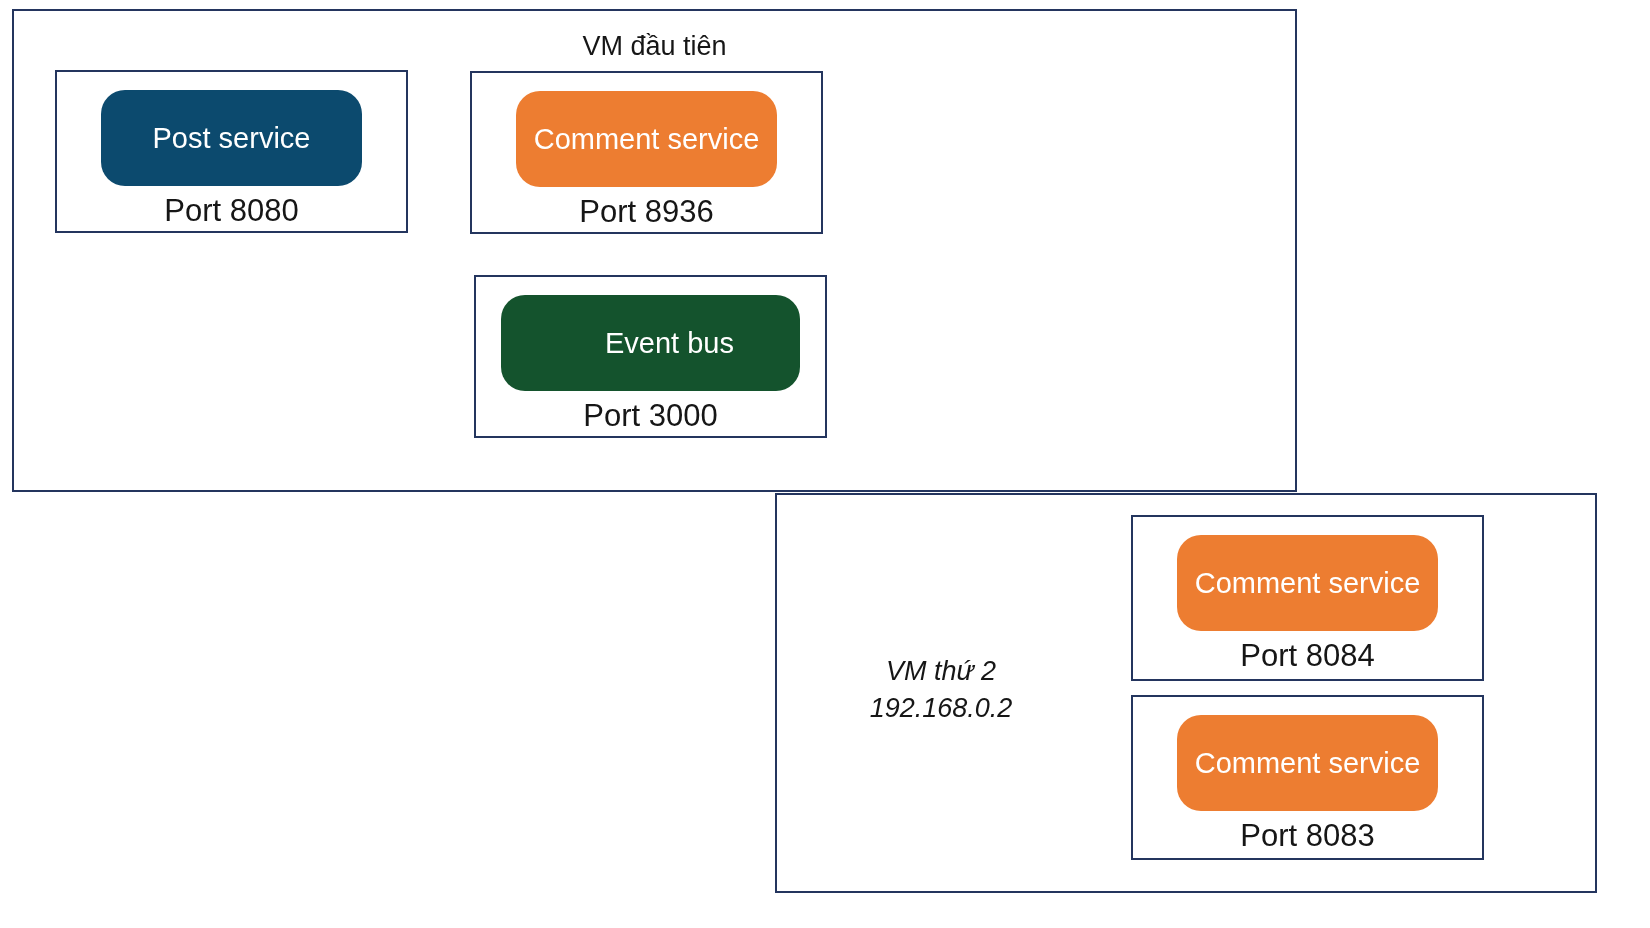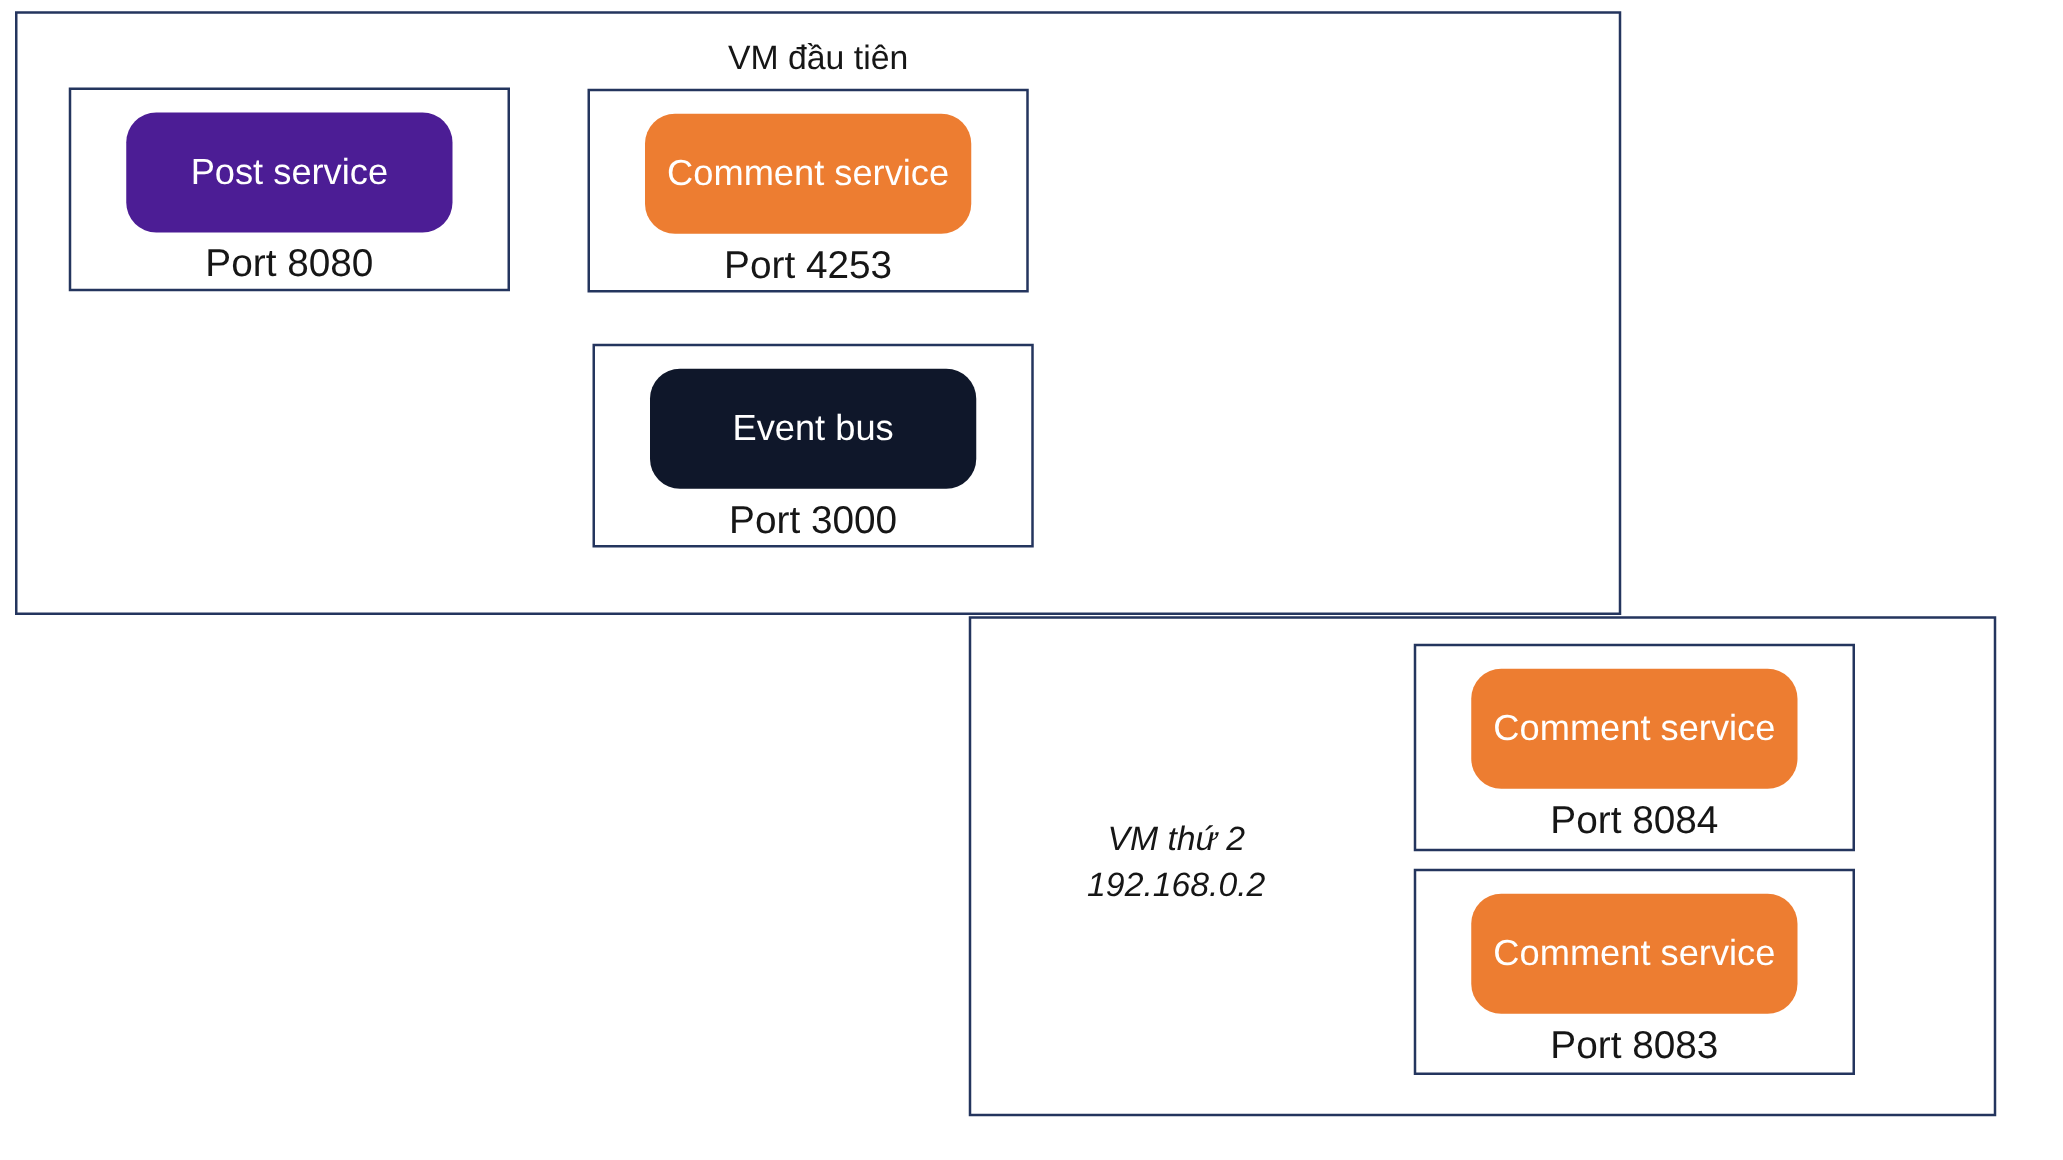--- a/index.html
+++ b/index.html
@@ -85,32 +85,32 @@
 </style>
 </head>
 <body>
 
 <div class="canvas">
 
   <div class="vm-box" id="vm1-box">
     <div class="vm-title" id="vm1-title">VM đầu tiên</div>
 
     <div class="service-card" id="card-post">
-      <div class="service-node" style="background: #4c1d95;">Post service</div>
+      <div class="service-node" style="background: #0c4a6e;">Post service</div>
       <div class="port-label">Port 8080</div>
     </div>
 
     <div class="service-card" id="card-comment">
       <div class="service-node" style="background: rgb(237, 125, 49);">Comment service</div>
-      <div class="port-label">Port 4253</div>
+      <div class="port-label">Port 8936</div>
     </div>
 
 
     <div class="service-card" id="card-eventbus">
-      <div class="service-node" style="background: #0f172a;">Event bus</div>
+      <div class="service-node" style="background: #14532d; padding-left: 38px;">Event bus</div>
       <div class="port-label">Port 3000</div>
     </div>
   </div>
 
   <div class="vm-box" id="vm2-box">
     <div class="vm2-label">
       <div>VM thứ 2</div>
       <div>192.168.0.2</div>
     </div>
 

